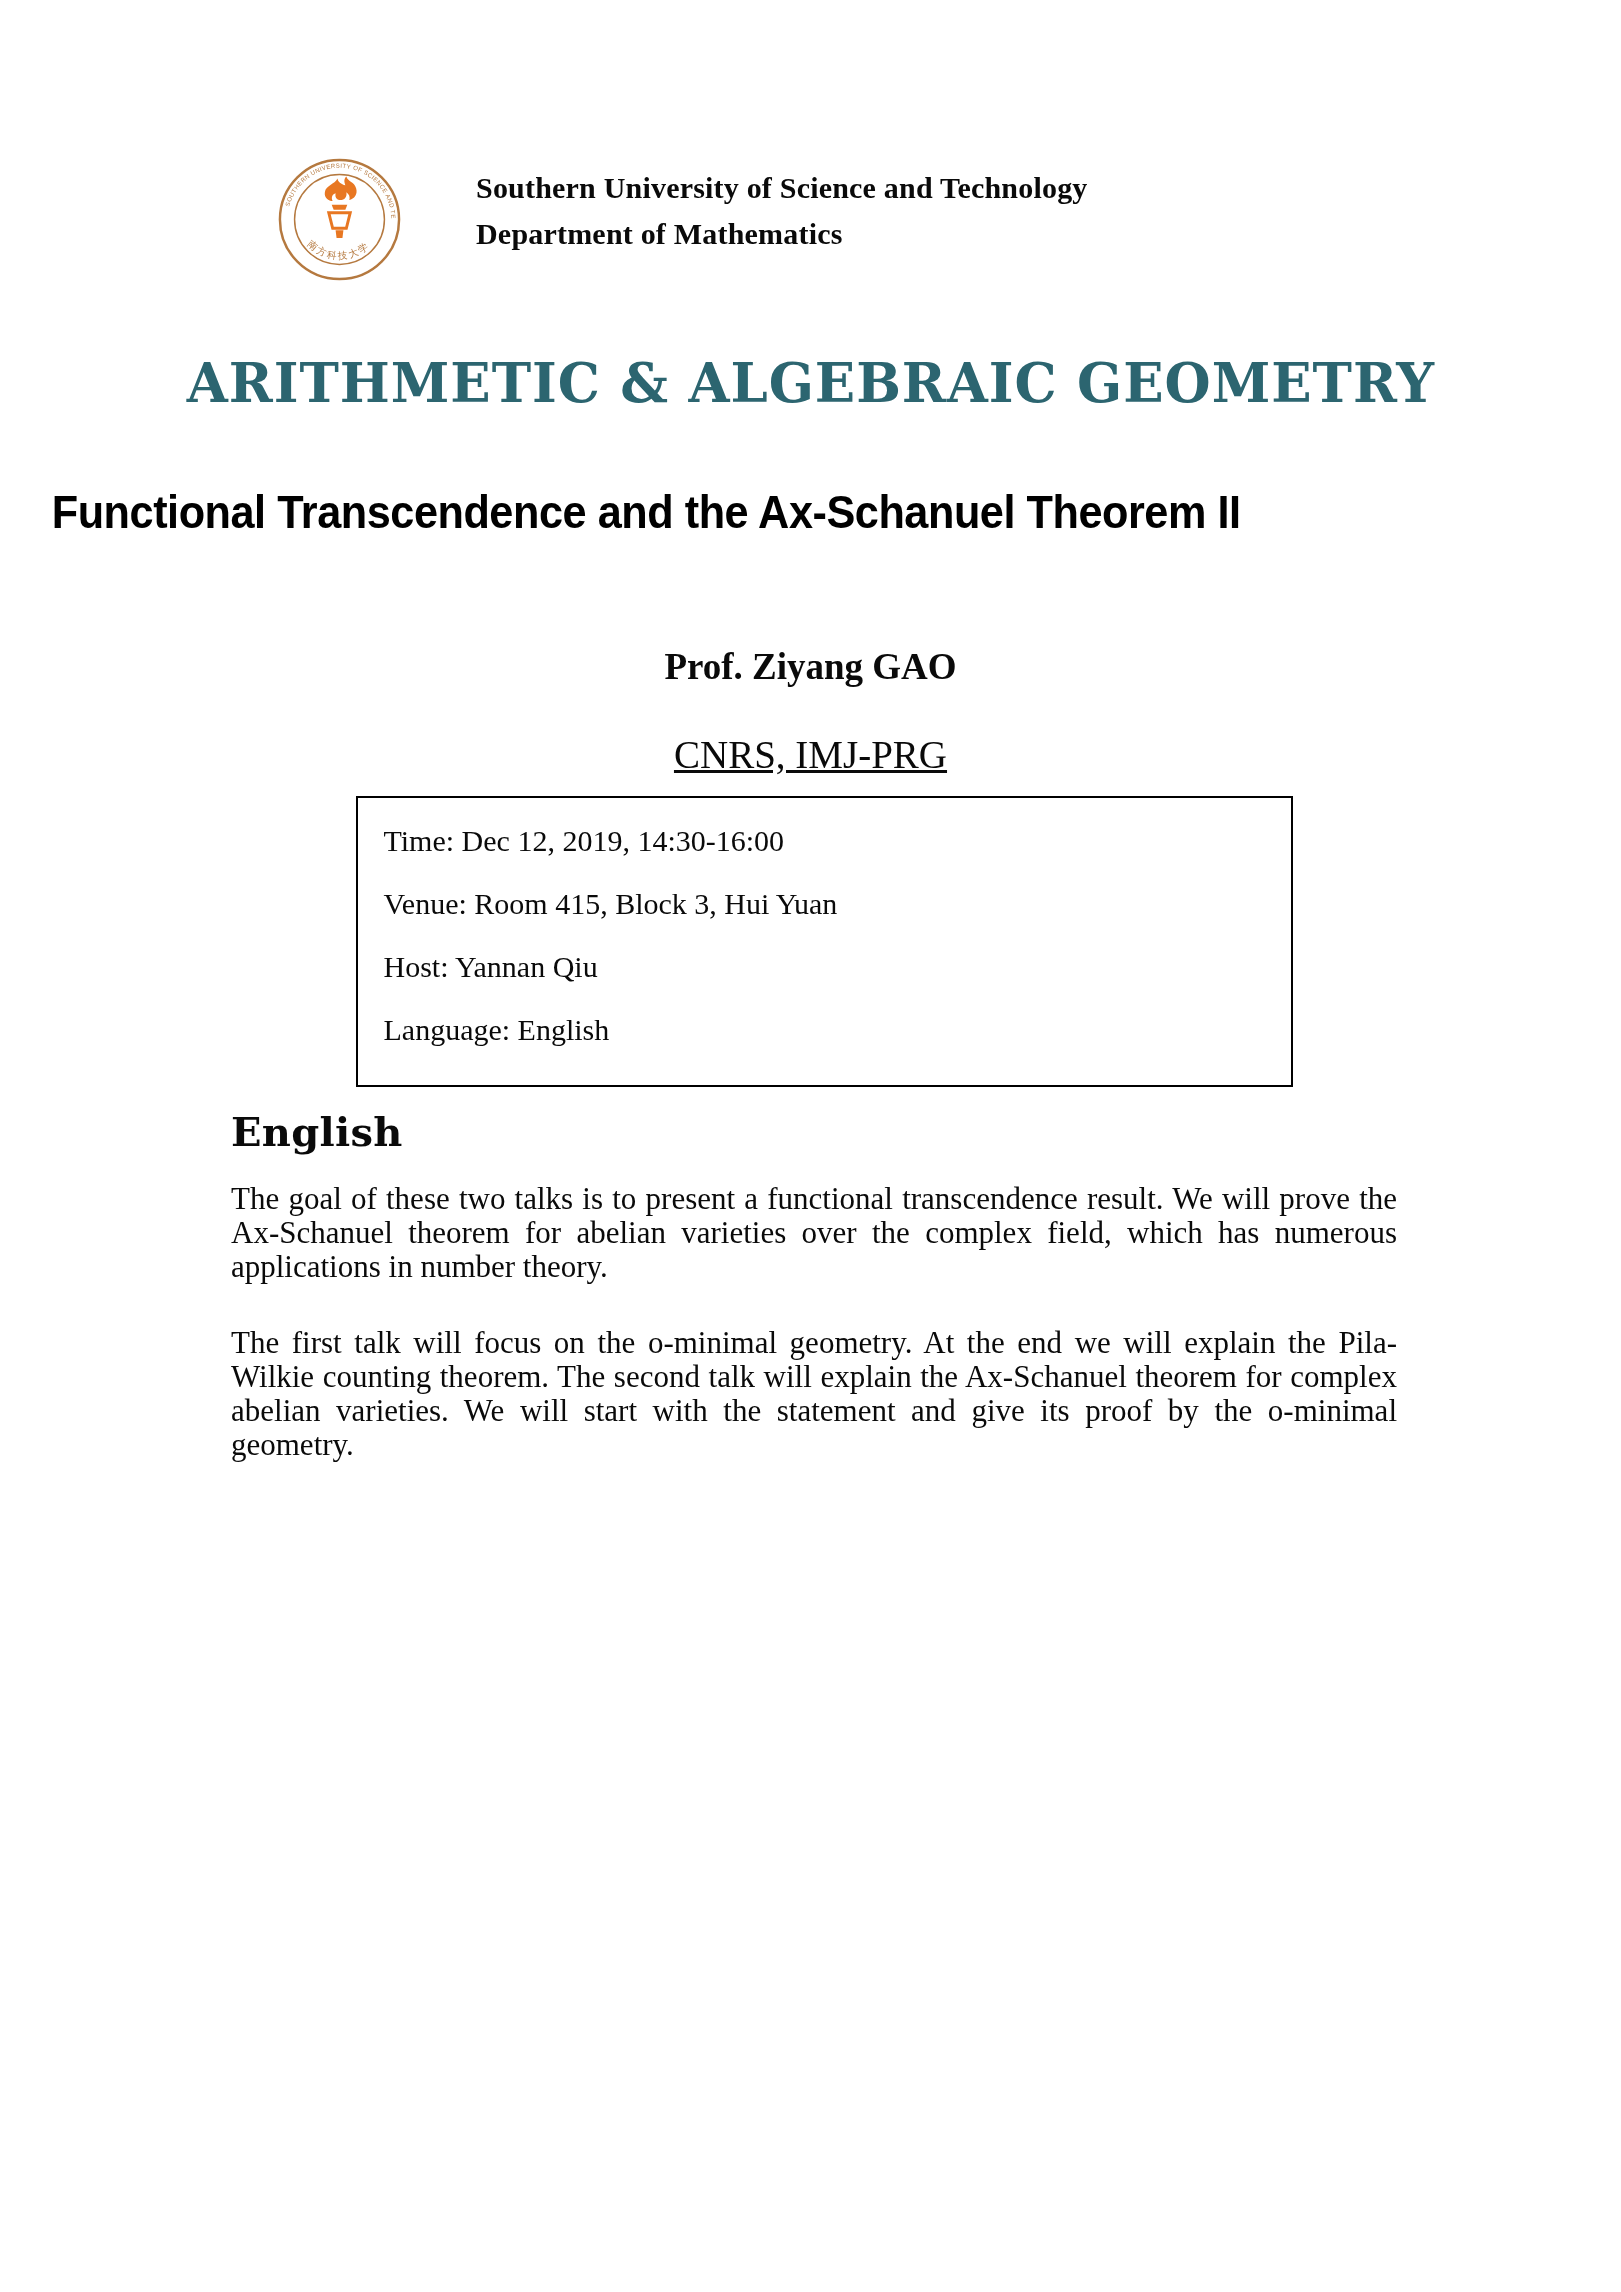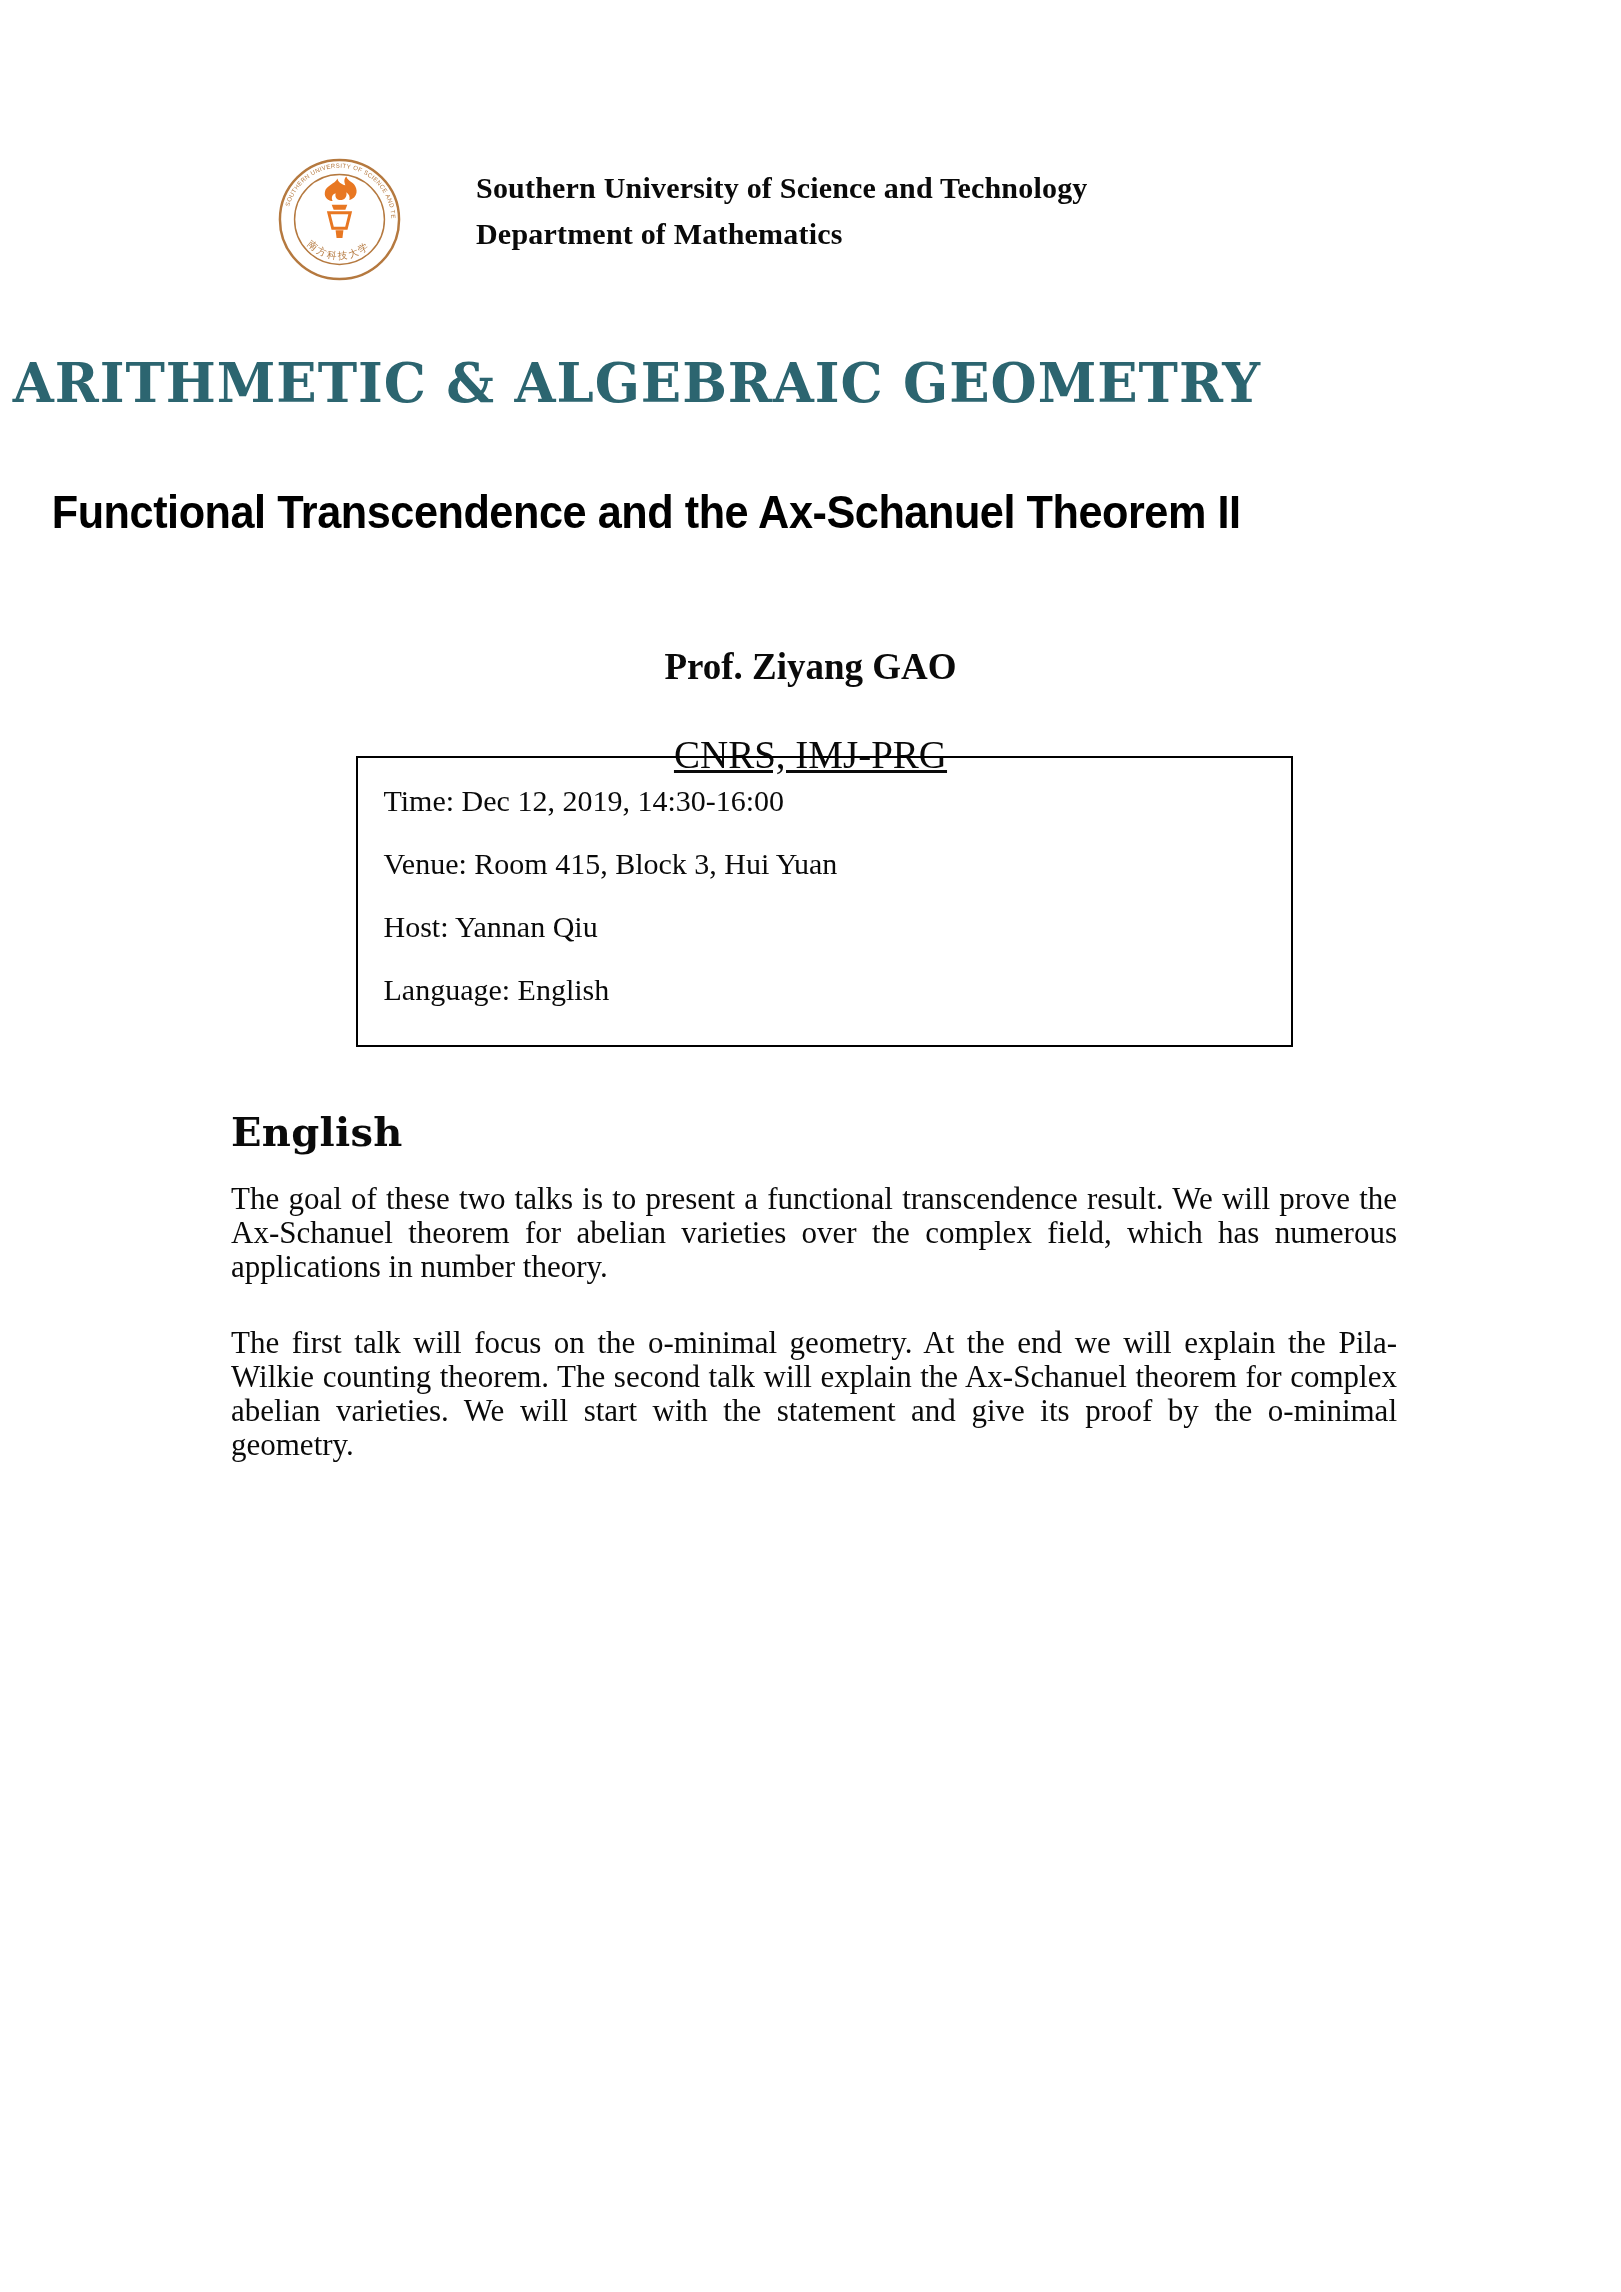--- a/index.html
+++ b/index.html
@@ -34,21 +34,21 @@
     color: #0a0a0a;
     letter-spacing: 0.2px;
   }
 
   
   .series-title {
     position: absolute;
     top: 351px;
     left: 0;
     width: 100%;
-    text-align: left;
+    text-align: center;
     font-family: "DejaVu Serif", serif;
     font-weight: bold;
     font-size: 54px;
     letter-spacing: 1px;
     color: #2c6570;
   }
   .series-title .squeeze {
     display: inline-block;
     transform: scaleX(0.98);
     transform-origin: center;
@@ -95,21 +95,21 @@
     font-weight: normal;
     font-size: 39px;
     color: #0a0a0a;
     text-decoration: underline;
   }
 
   
   .details-box {
     position: absolute;
     left: 356px;
-    top: 756px;
+    top: 796px;
     width: 937px;
     height: 291px;
     border: 2.9px solid #000000;
     padding: 26.5px 19.6px 0 25.5px;
   }
   .details-line {
     font-family: "Liberation Serif", serif;
     font-size: 30px;
     line-height: 32px;
     color: #0a0a0a;

